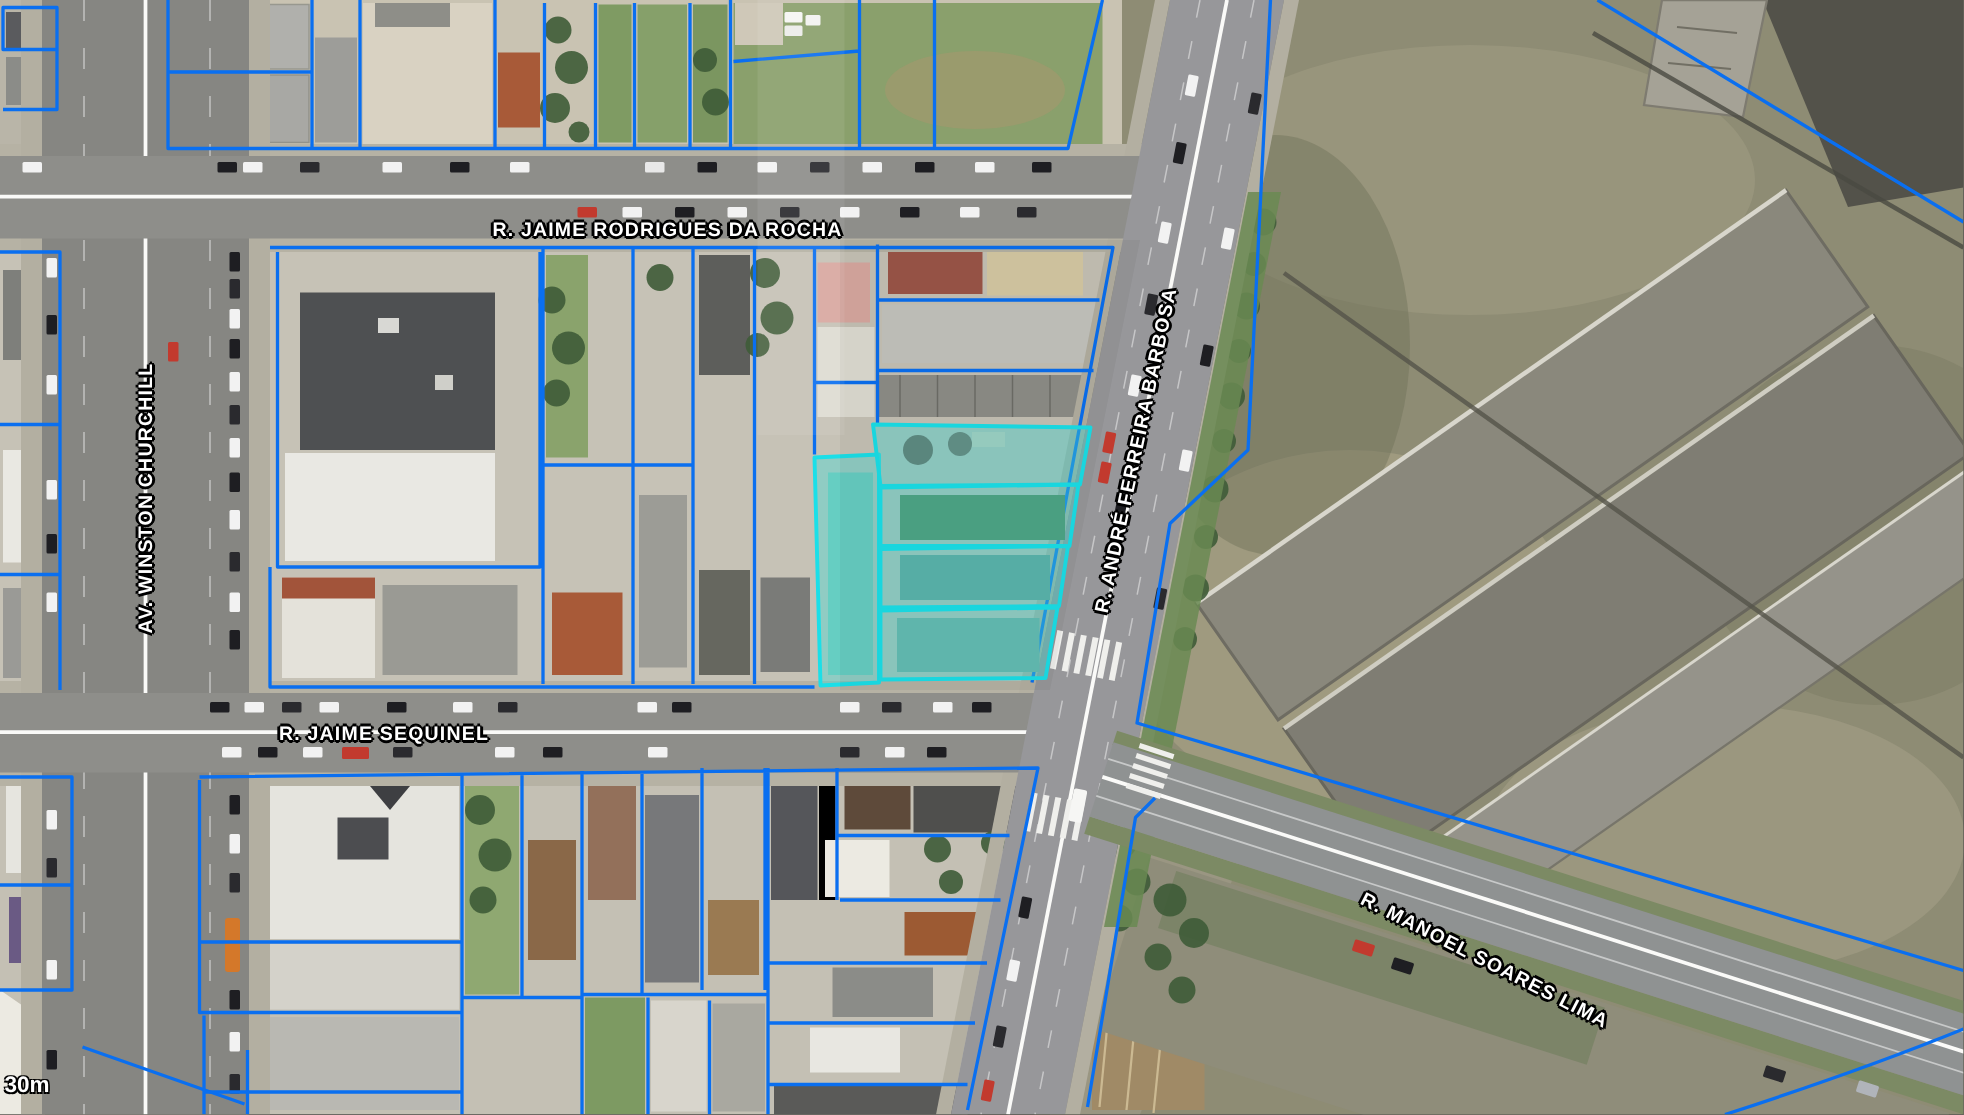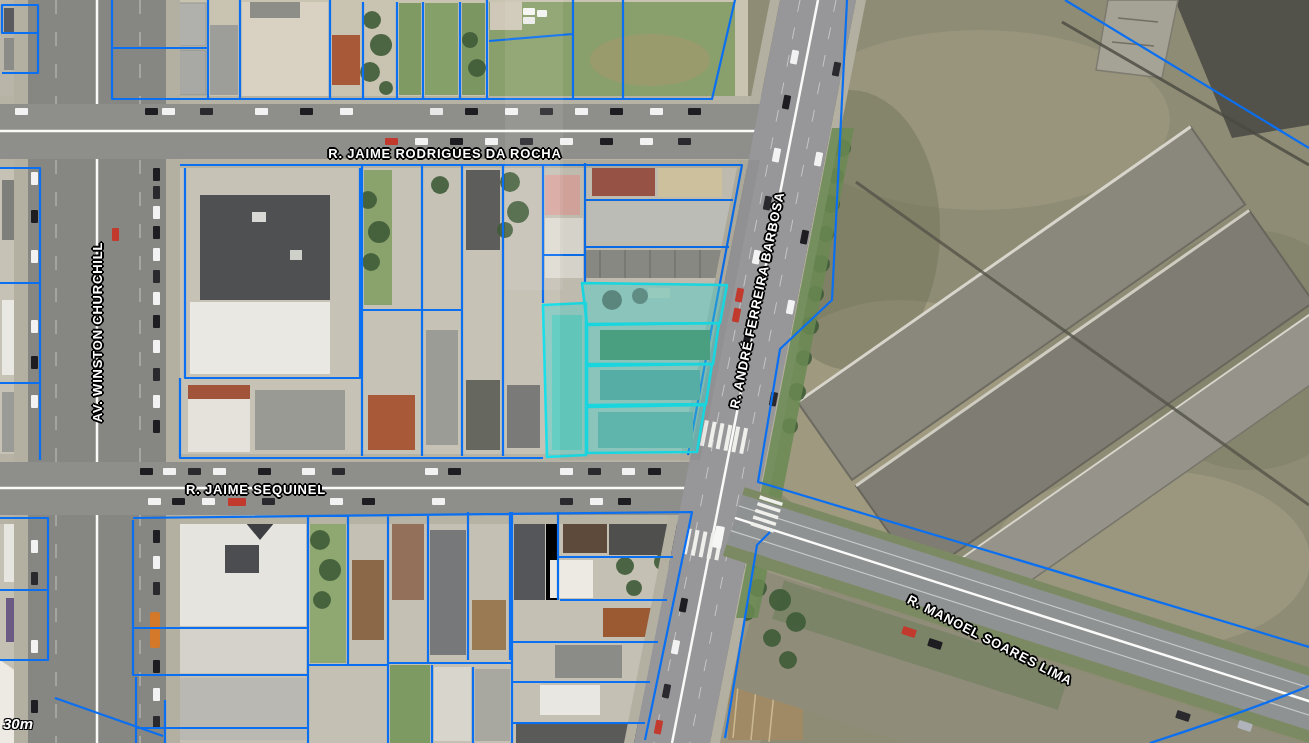--- a/index.html
+++ b/index.html
@@ -396,14 +396,14 @@
   <rect x="505" y="0" width="58" height="290" fill="#ffffff" opacity=".08"></rect>
   <polygon points="560,160 760,160 700,460 560,460" fill="#000000" opacity=".04"></polygon>
 </svg>
 
   <div class="street-label" style="left:445px;top:131px;transform:translate(-50%,-50%);margin-top:22px;">R. JAIME RODRIGUES DA ROCHA</div>
   <div class="street-label" style="left:97px;top:332px;transform:translate(-50%,-50%) rotate(-90deg);">AV. WINSTON CHURCHILL</div>
   <div class="street-label" style="left:757px;top:300px;transform:translate(-50%,-50%) rotate(-78deg);">R. ANDRÉ FERREIRA BARBOSA</div>
   <div class="street-label" style="left:256px;top:489px;transform:translate(-50%,-50%);">R. JAIME SEQUINEL</div>
   <div class="street-label" style="left:990px;top:640px;transform:translate(-50%,-50%) rotate(27deg);">R. MANOEL SOARES LIMA</div>
 
-  <div class="scale-label" style="left:3px;top:715px;font-style:italic;">30m</div>
+  <div class="scale-label" style="left:3px;top:715px;">30m</div>
 </div>
 
 </body></html>

